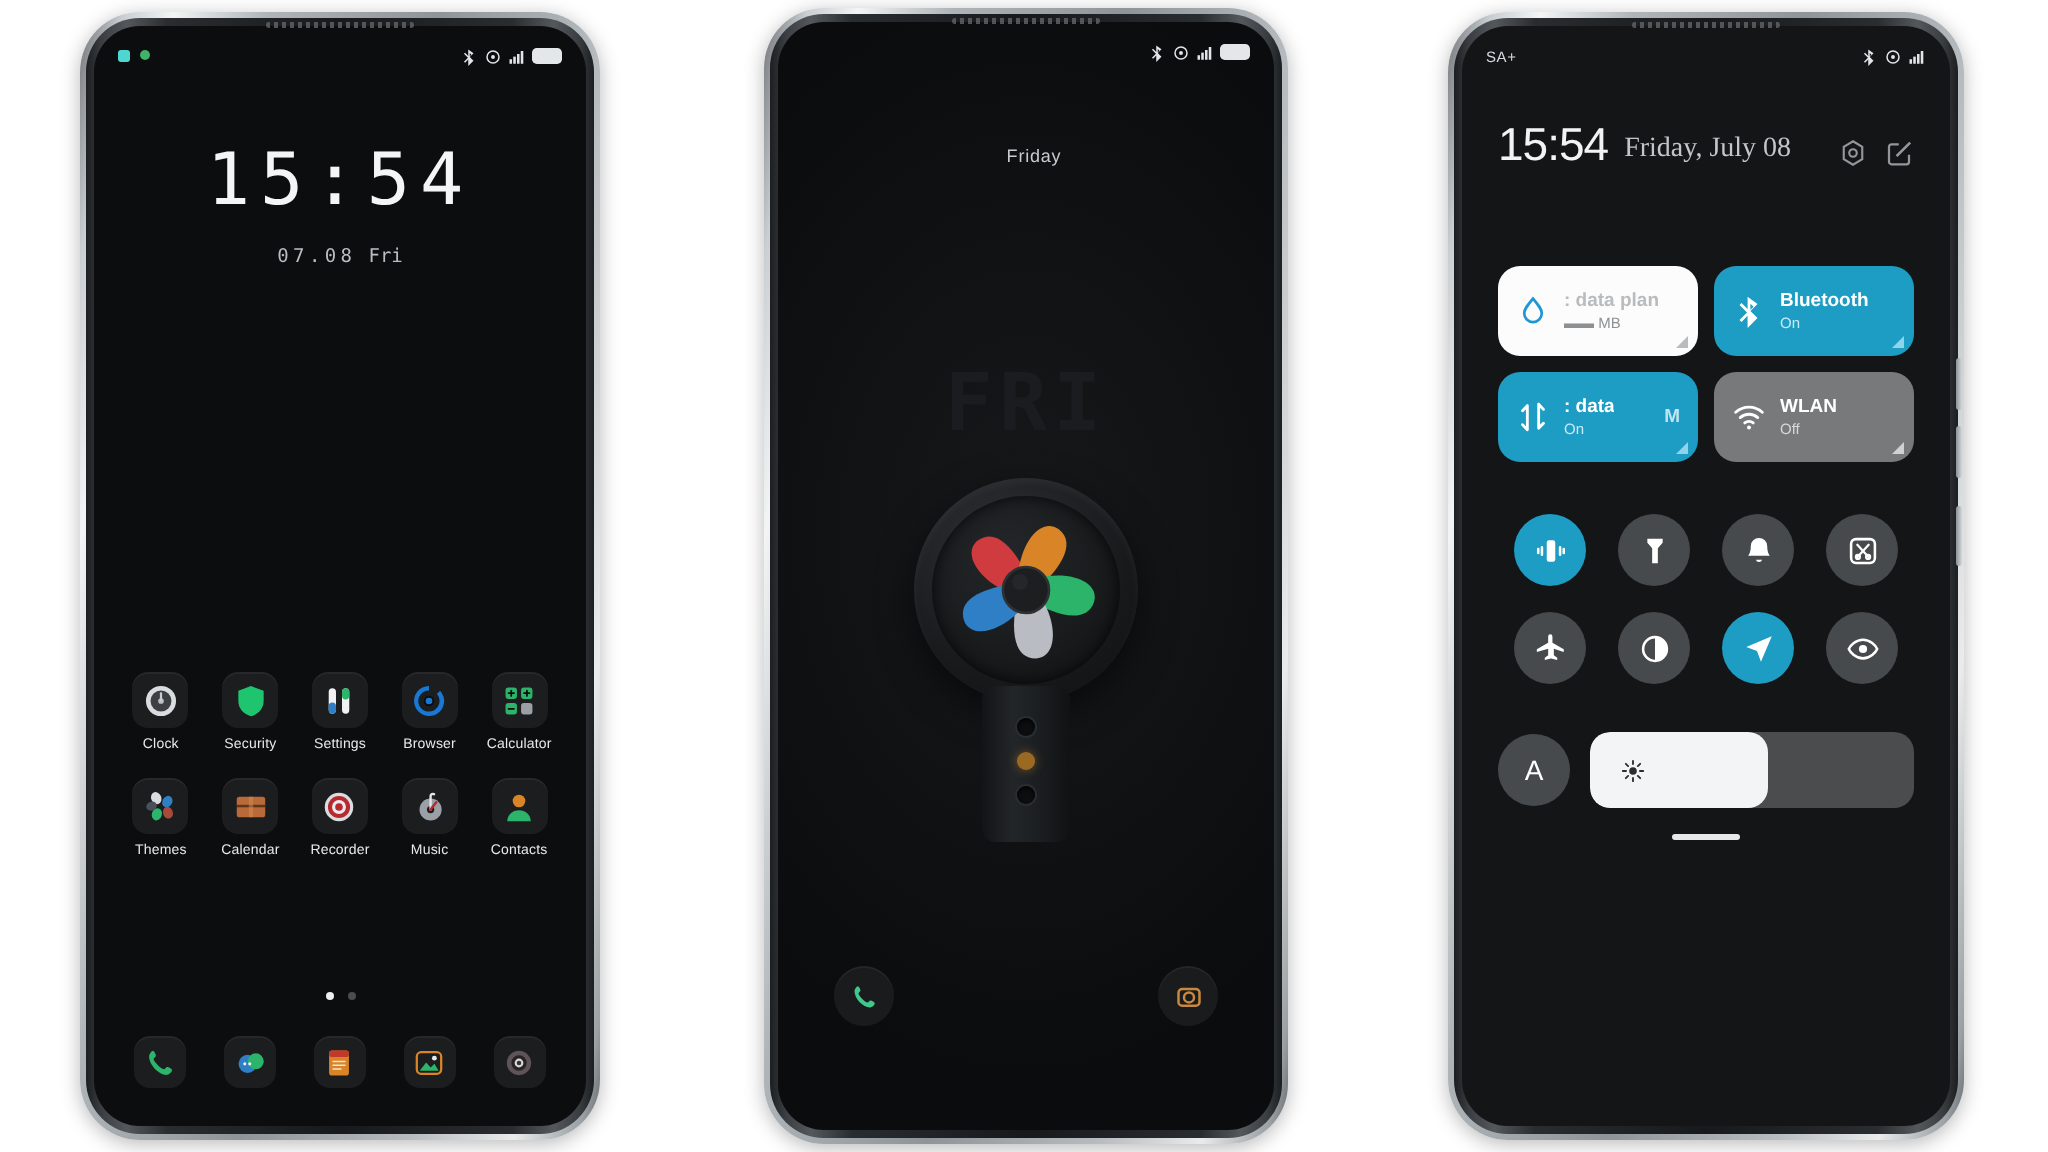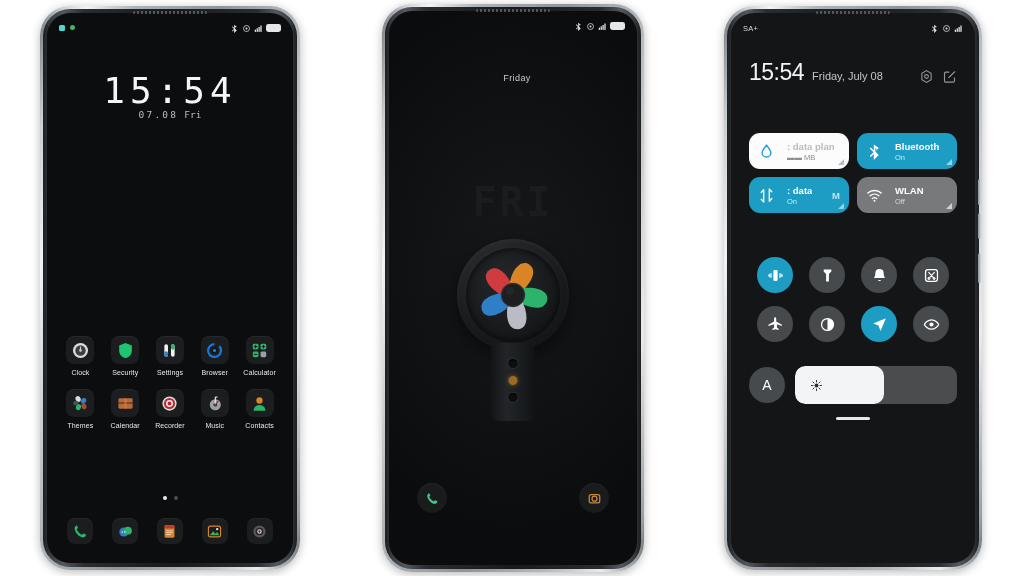--- a/index.html
+++ b/index.html
@@ -36,21 +36,21 @@
   .sb-text{color:#d7dadd;font-size:7.5px;letter-spacing:.3px;}
   .notif-dot{width:6px;height:6px;border-radius:1.5px;background:#4fd6d0;}
   .notif-dot.round{border-radius:50%;background:#3fb36a;width:5px;height:5px;}
   .sb-ico{width:9px;height:9px;display:block;}
   .battery{width:15px;height:7.5px;border-radius:2.4px;background:#e4e7ea;}
 
   
   .p1 .clockwrap{position:absolute;top:60px;left:0;right:0;text-align:center;}
   .p1 .bigclock{color:#f4f5f6;font-size:36px;letter-spacing:5px;
     font-family:"DejaVu Sans Mono", monospace;font-weight:400;line-height:1;}
-  .p1 .subdate{color:#b9bdc1;font-size:9.5px;letter-spacing:2.2px;margin-top:0;
+  .p1 .subdate{color:#b9bdc1;font-size:9.5px;letter-spacing:2.2px;margin-top:14px;
     font-family:"DejaVu Sans Mono", monospace;}
   .p1 .subdate .dow{letter-spacing:0;margin-left:6px;}
 
   .appgrid{position:absolute;left:11px;right:11px;top:323px;
     display:grid;grid-template-columns:repeat(5,1fr);row-gap:13px;}
   .app{display:flex;flex-direction:column;align-items:center;gap:5px;}
   .app .tile{width:28px;height:28px;border-radius:8px;background:#1b1d1f;
     display:flex;align-items:center;justify-content:center;position:relative;
     box-shadow:inset 0 1px 0 rgba(255,255,255,.05);}
   .app .lab{color:#e7e9eb;font-size:7px;letter-spacing:.1px;white-space:nowrap;}
@@ -100,27 +100,27 @@
   .p2 .lockbtns{position:absolute;top:472px;left:0;right:0;
     display:flex;justify-content:space-between;padding:0 28px;box-sizing:border-box;}
   .p2 .lb{width:30px;height:30px;border-radius:50%;background:#191b1d;
     display:flex;align-items:center;justify-content:center;
     box-shadow:inset 0 1px 0 rgba(255,255,255,.05);}
 
   
   .p3 .cc-head{position:absolute;top:48px;left:18px;right:18px;
     display:flex;align-items:flex-end;gap:8px;}
   .p3 .cc-time{color:#f2f3f4;font-size:23px;font-weight:400;line-height:1;letter-spacing:-.5px;}
-  .p3 .cc-date{color:#c2c6ca;font-size:11px;line-height:1;padding-bottom:2px;flex:1;}
+  .p3 .cc-date{color:#c2c6ca;font-size:14px;line-height:1;padding-bottom:2px;flex:1;font-family:Liberation Serif, serif;}
   .p3 .cc-head .hico{width:15px;height:15px;opacity:.72;}
 
   .bigtiles{position:absolute;top:120px;left:18px;right:18px;
     display:grid;grid-template-columns:1fr 1fr;gap:8px;}
-  .bt{height:36px;border-radius:11px;position:relative;display:flex;align-items:center;
-    padding:0 9px;box-sizing:border-box;gap:12px;overflow:hidden;}
+  .bt{height:45px;border-radius:11px;position:relative;display:flex;align-items:center;
+    padding:0 9px;box-sizing:border-box;gap:7px;overflow:hidden;}
   .bt .bt-ic{width:17px;height:17px;flex:0 0 17px;}
   .bt .bt-tx{display:flex;flex-direction:column;gap:1px;min-width:0;}
   .bt .t1{font-size:9.5px;font-weight:700;white-space:nowrap;overflow:hidden;}
   .bt .t2{font-size:7.5px;white-space:nowrap;overflow:hidden;}
   .bt .corner{position:absolute;right:5px;bottom:4px;width:0;height:0;
     border-style:solid;border-width:0 0 6px 6px;}
   .bt.light{background:#fcfcfc;}
   .bt.light .t1{color:#b9bcbf;} .bt.light .t2{color:#8d9093;}
   .bt.light .corner{border-color:transparent transparent #b9bcbf transparent;}
   .bt.accent{background:#1d9cc4;}

